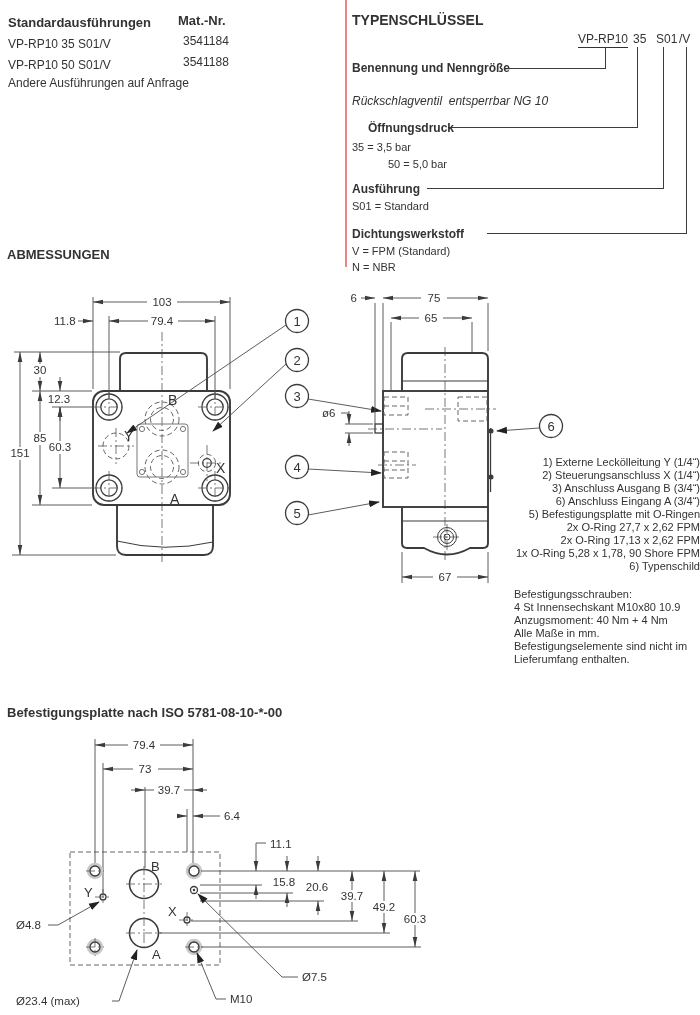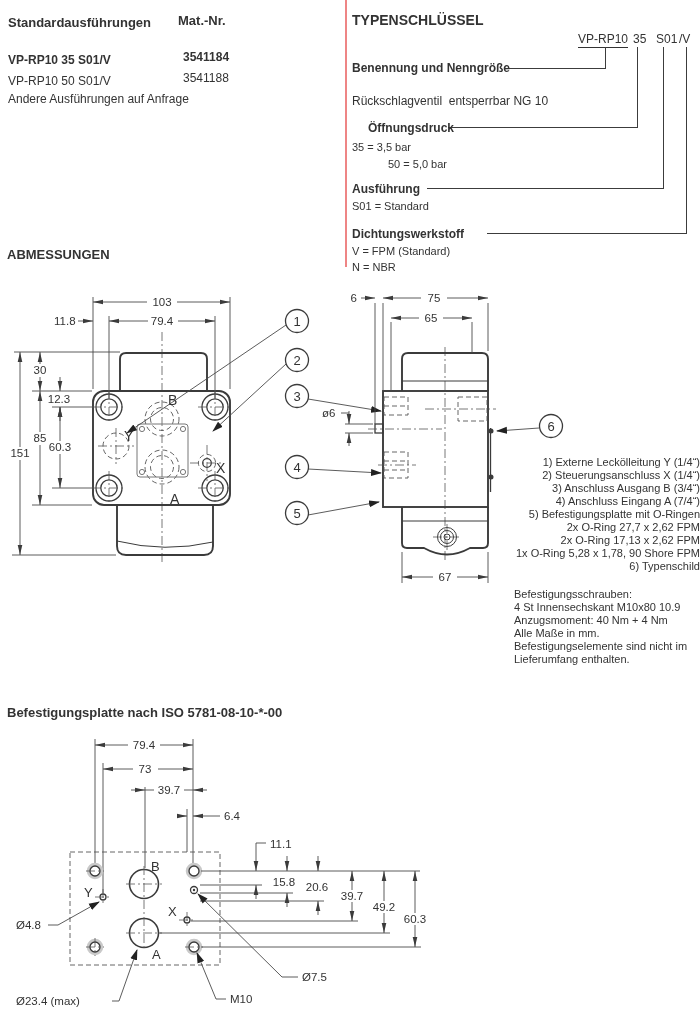--- a/index.html
+++ b/index.html
@@ -9,21 +9,21 @@
   .b{font-weight:bold;}
   .t12{font-size:12px;line-height:15px;}
   .t11{font-size:11px;line-height:13px;}
   .t13{font-size:13px;}
   .t14{font-size:14px;}
   .hl{position:absolute;height:1px;background:#3c3c3c;}
   .vl{position:absolute;width:1px;background:#3c3c3c;}
   .redline{position:absolute;width:2px;background:#ee8585;}
   .code{font-size:12px;color:#333;}
   .u{border-bottom:1px solid #333;padding-bottom:1px;}
-  .pre{white-space:pre;}
+  .pre{white-space:pre;font-style:italic;}
   svg{position:absolute;left:0;}
   svg text{font-family:"Liberation Sans",sans-serif;fill:#333;}
   .fs11{font-size:11.5px;}
   .fs13{font-size:13px;}
   .fs14{font-size:14px;}
   .mid{text-anchor:middle;}
   .end{text-anchor:end;}
   .ln{stroke:#3b3b3b;fill:none;}
   .w2{stroke-width:1.9;}
   .w13{stroke-width:1.3;}
@@ -38,21 +38,21 @@
 </head>
 <body>
 
 <div class="page">
 
   <div class="abs" style="left:8px;top:13px;">
     <div style="position:relative;width:330px;">
       <span class="b t13">Standardausführungen</span>
       <span class="b t13" style="position:absolute;left:170px;top:0;">Mat.-Nr.</span>
     </div>
-    <div style="position:relative;margin-top:19px;font-weight:bold;">
+    <div style="position:relative;margin-top:3px;">
       <span class="t12">VP-RP10 35 S01/V</span>
       <span class="t12" style="position:absolute;left:175px;top:0;">3541184</span>
     </div>
     <div style="position:relative;margin-top:3px;">
       <span class="t12">VP-RP10 50 S01/V</span>
       <span class="t12" style="position:absolute;left:175px;top:0;">3541188</span>
     </div>
     <div class="t12" style="margin-top:3px;">Andere Ausführungen auf Anfrage</div>
   </div>
 
@@ -287,21 +287,21 @@
         <rect class="wbg" x="433" y="570" width="24" height="13"></rect>
         <text class="fs11 mid" x="445" y="581">67</text>
       </g>
     </g>
   </svg>
 
   <div class="abs" style="left:514px;top:456px;width:186px;text-align:right;">
     <div class="t11">1) Externe Leckölleitung Y (1/4“)</div>
     <div class="t11">2) Steuerungsanschluss X (1/4“)</div>
     <div class="t11">3) Anschluss Ausgang B (3/4“)</div>
-    <div class="t11">4) Anschluss Eingang A (7/4“)</div>
+    <div class="t11">6) Anschluss Eingang A (3/4“)</div>
     <div class="t11">5) Befestigungsplatte mit O-Ringen</div>
     <div class="t11">2x O-Ring 27,7 x 2,62 FPM</div>
     <div class="t11">2x O-Ring 17,13 x 2,62 FPM</div>
     <div class="t11">1x O-Ring 5,28 x 1,78, 90 Shore FPM</div>
     <div class="t11">6) Typenschild</div>
   </div>
   <div class="abs" style="left:514px;top:588px;width:186px;">
     <div class="t11">Befestigungsschrauben:</div>
     <div class="t11">4 St Innensechskant M10x80 10.9</div>
     <div class="t11">Anzugsmoment: 40 Nm + 4 Nm</div>

